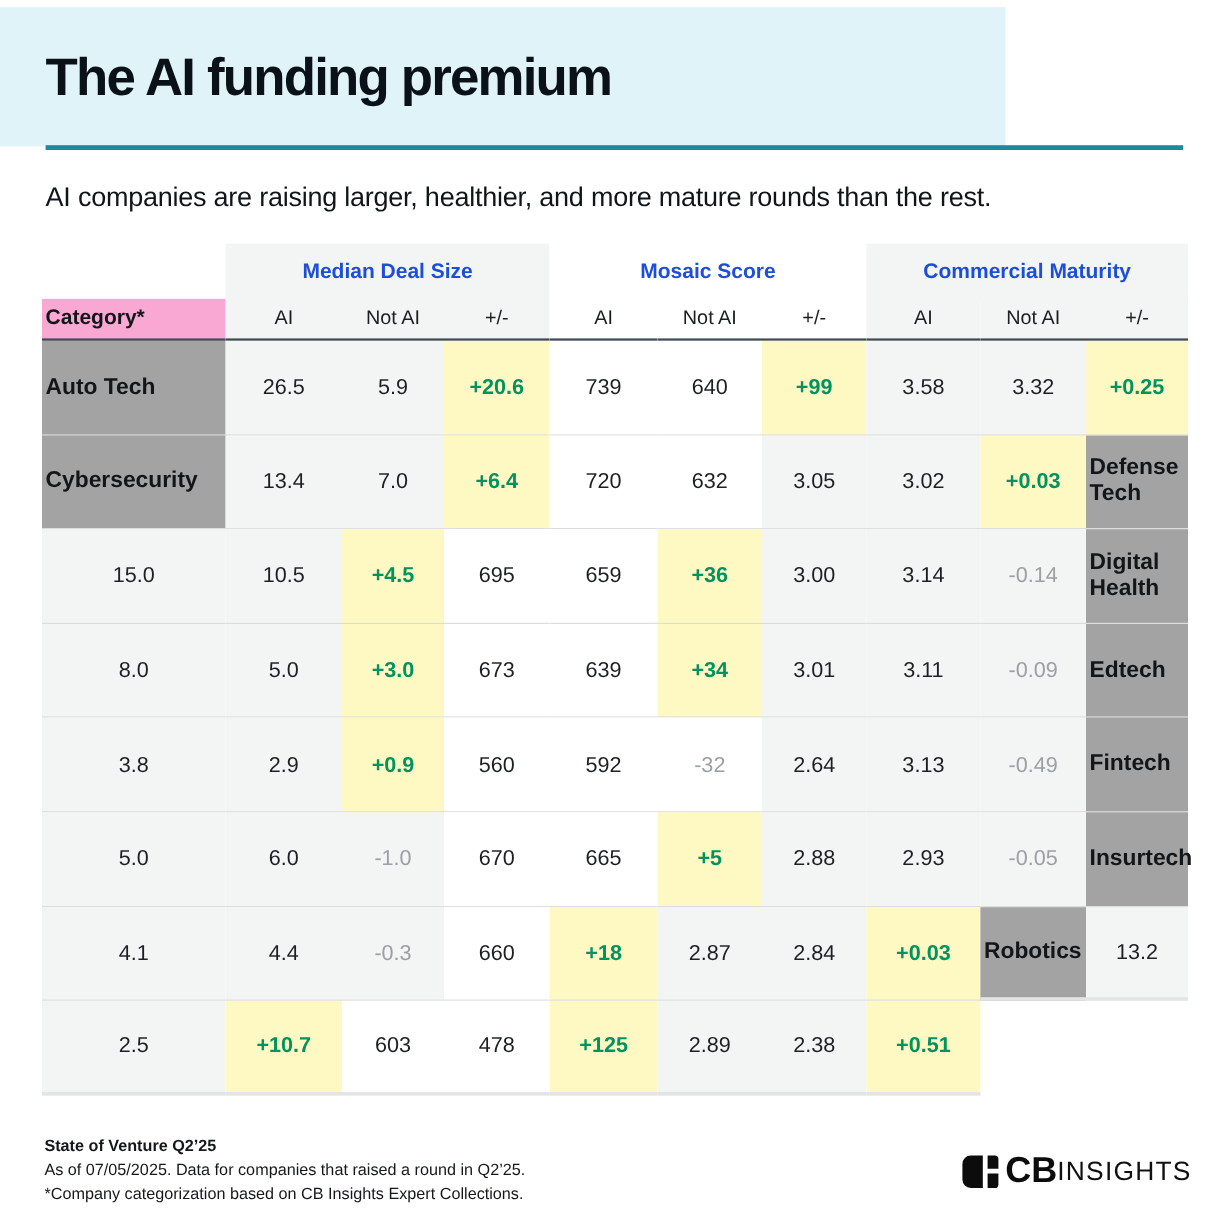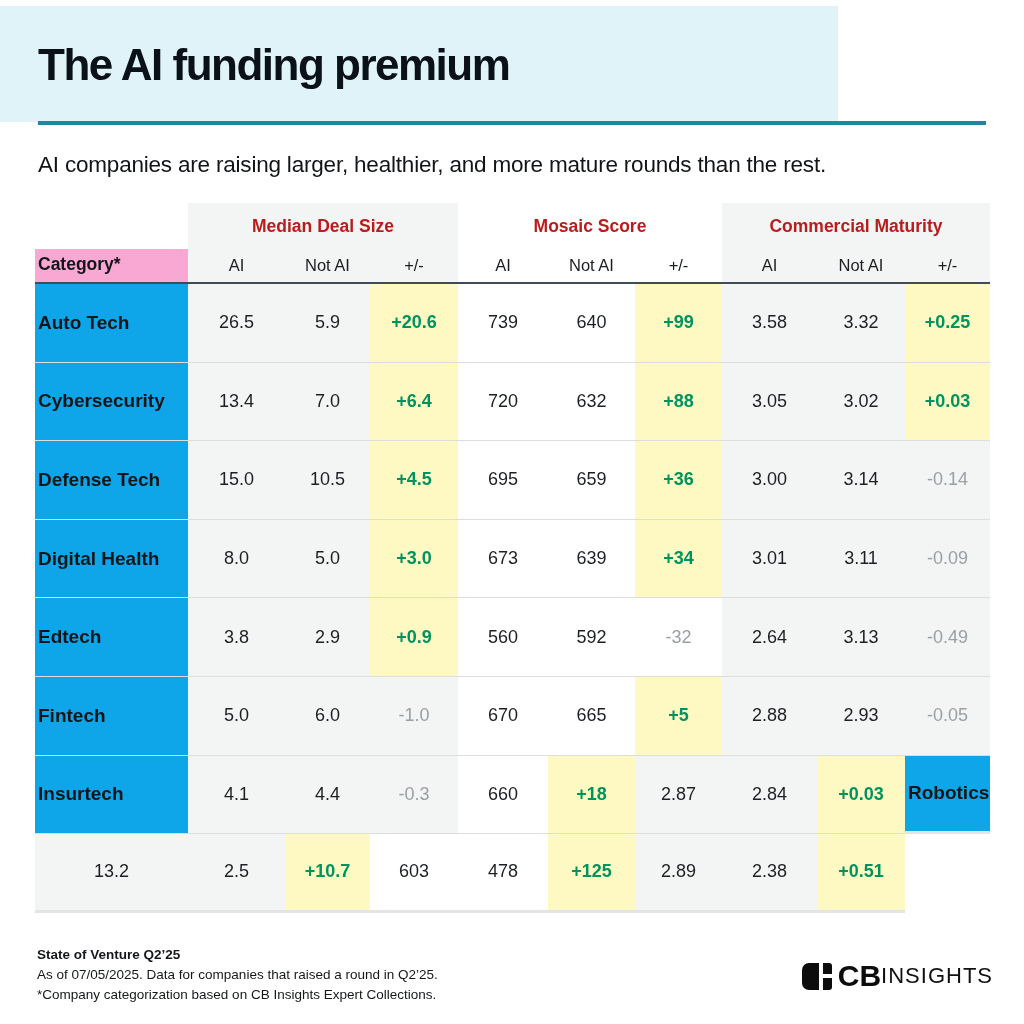--- a/index.html
+++ b/index.html
@@ -18,27 +18,27 @@
          display:grid;
          grid-template-columns:153px 97px 85px 88px 90px 87px 87px 95px 88px 85px;
          grid-template-rows:46px 35px;
          grid-auto-rows:78.6px; }
 
   .cell { display:flex; align-items:center; justify-content:center;
           font-size:18px; color:#1d2023; border-bottom:1px solid #dcdddd; }
   .g1,.g3 { background:#f3f4f4; }
   .g2 { background:#ffffff; }
   .cat { justify-content:flex-start; padding-left:3px; font-weight:bold; font-size:19px;
-         color:#131619; background:#0ea5e9; }
+         color:#131619; background:#a3a3a3; }
   .pos { background:#fef9c3; color:#00935f; font-weight:bold; }
   .neg { color:#9ba0a4; }
   .last { border-bottom:3px solid #e3e4e4; }
 
   .hblank { background:#ffffff; border-bottom:none; }
-  .ghead { font-weight:bold; font-size:17.5px; color:#b91c1c; border-bottom:none; }
+  .ghead { font-weight:bold; font-size:17.5px; color:#1d4ed8; border-bottom:none; }
   .sub { font-size:16.5px; color:#1b1e21; align-items:flex-end; padding-bottom:7px;
          border-bottom:2px solid #3e4c55; }
   .cat-head { font-weight:bold; font-size:17.5px; color:#131619; background:#f9a8d4;
               justify-content:flex-start; padding-left:3px; align-items:flex-end;
               padding-bottom:7px; border-bottom:2px solid #3e4c55; }
 
   .footnotes { position:absolute; left:37px; top:945px; font-size:13.5px; color:#15181a;
                line-height:20px; }
   .footnotes .b { font-weight:bold; }
 
@@ -87,21 +87,20 @@
     <div class="cell num g2 pos">+99</div>
     <div class="cell num g3">3.58</div>
     <div class="cell num g3">3.32</div>
     <div class="cell num g3 pos">+0.25</div>
     <div class="cell cat">Cybersecurity</div>
     <div class="cell num g1">13.4</div>
     <div class="cell num g1">7.0</div>
     <div class="cell num g1 pos">+6.4</div>
     <div class="cell num g2">720</div>
     <div class="cell num g2">632</div>
-    <div class="cell num g2 pos">+88</div>
     <div class="cell num g3">3.05</div>
     <div class="cell num g3">3.02</div>
     <div class="cell num g3 pos">+0.03</div>
     <div class="cell cat">Defense Tech</div>
     <div class="cell num g1">15.0</div>
     <div class="cell num g1">10.5</div>
     <div class="cell num g1 pos">+4.5</div>
     <div class="cell num g2">695</div>
     <div class="cell num g2">659</div>
     <div class="cell num g2 pos">+36</div>

